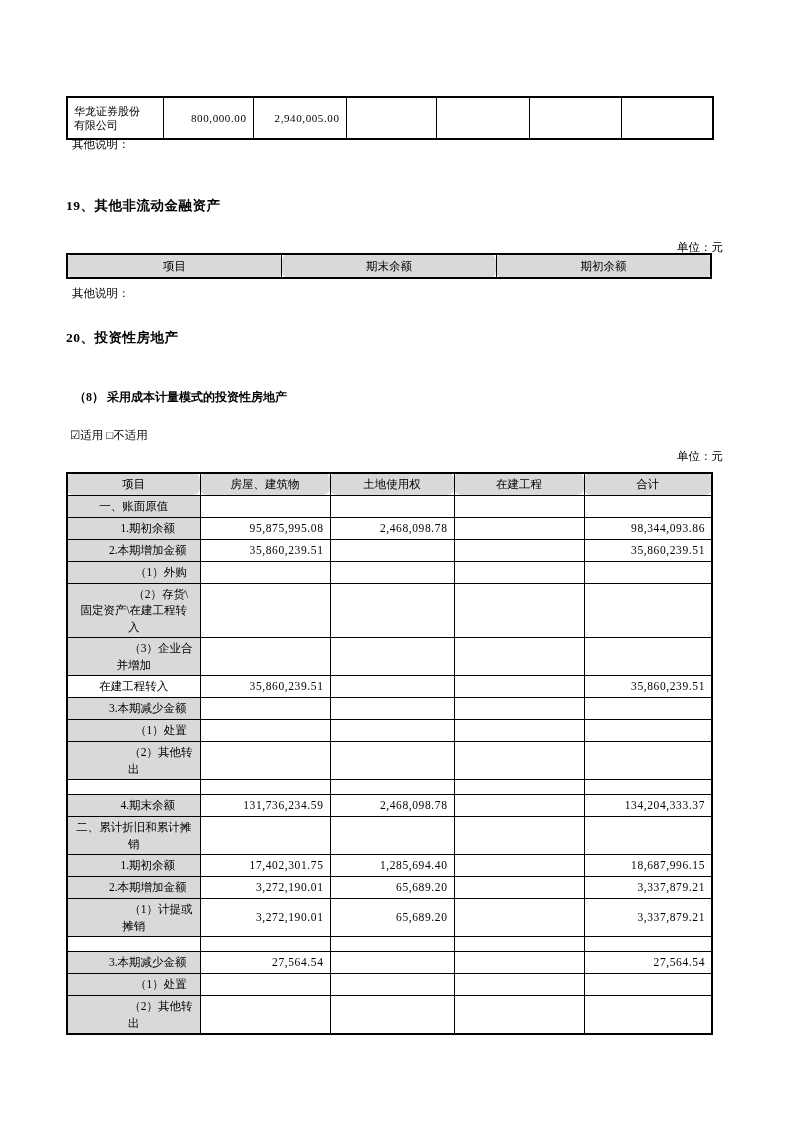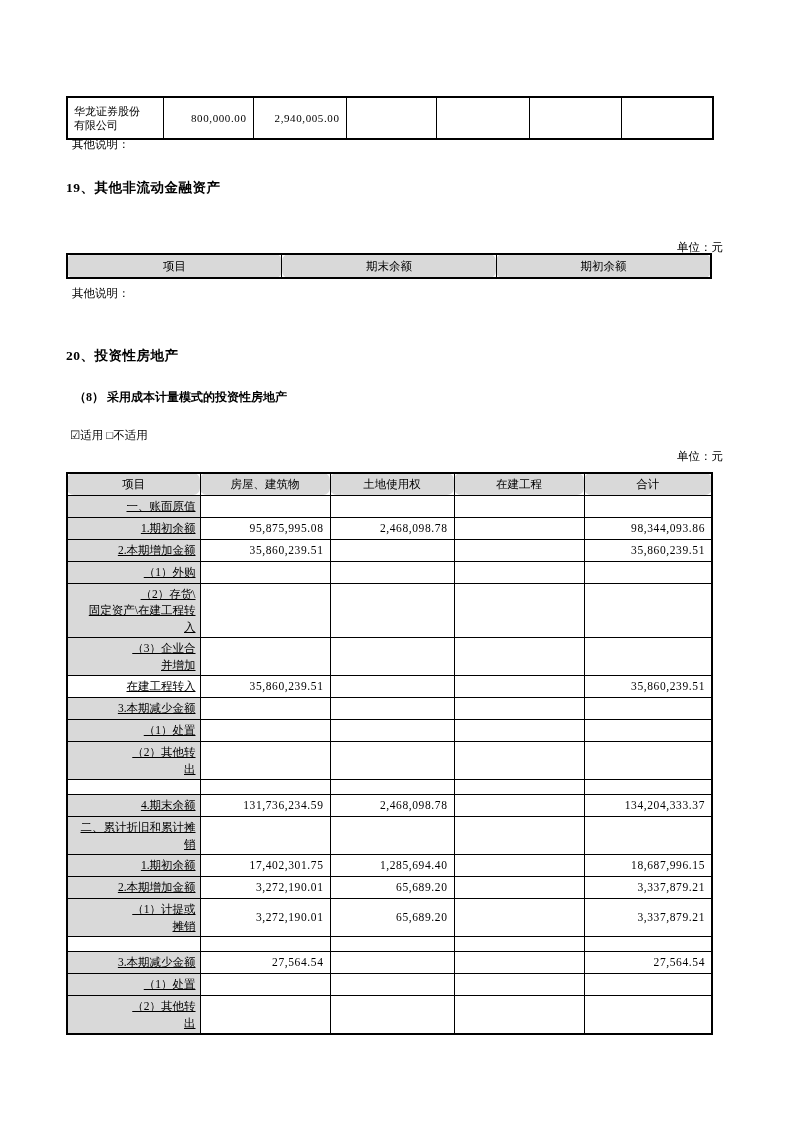--- a/index.html
+++ b/index.html
@@ -48,41 +48,40 @@
   .t19 th{height:22px;}
   
   .t20{top:472px;left:66px;width:645px;}
   .t20 th{height:20px;}
   .t20 tr{height:22px;}
   .t20 tr.spacer{height:15px;}
   .t20 tr.spacer td{padding:0 4px;}
   .t20 td{font-size:11.5px;line-height:16.5px;}
   .t20 td.lbl{
     background:#d9d9d9;
-    text-align:right;
+    text-align:center;
     padding:2px 4px;
     white-space:pre-wrap;
     letter-spacing:0;
-    text-decoration:underline;
   }
   .t20 td.lbl.white{background:#ffffff;}
   .t20 td.num{padding:1px 6px;}
   .ind-num{text-indent:28px;}
   .ind-paren{text-indent:54px;}
   
   .abs{position:absolute;}
   .heading{font-weight:bold;font-size:13.5px;letter-spacing:0.5px;}
   .subheading{font-weight:bold;font-size:12px;}
   .note{font-size:11.5px;}
   .unit{width:657px;left:66px;text-align:right;font-size:11.5px;}
-  .h19{top:179px;left:66px;}
+  .h19{top:197px;left:66px;}
   .note1{top:137px;left:72px;}
   .unit19{top:240px;}
   .note2{top:286px;left:72px;}
-  .h20{top:347px;left:66px;}
+  .h20{top:329px;left:66px;}
   .h20sub{top:389px;left:74px;}
   .applicable{top:428px;left:70px;font-size:11.5px;}
   .unit20{top:449px;}
 </style>
 </head>
 <body>
 
 <div class="page">
 
   <table class="doc-table t-cont">

